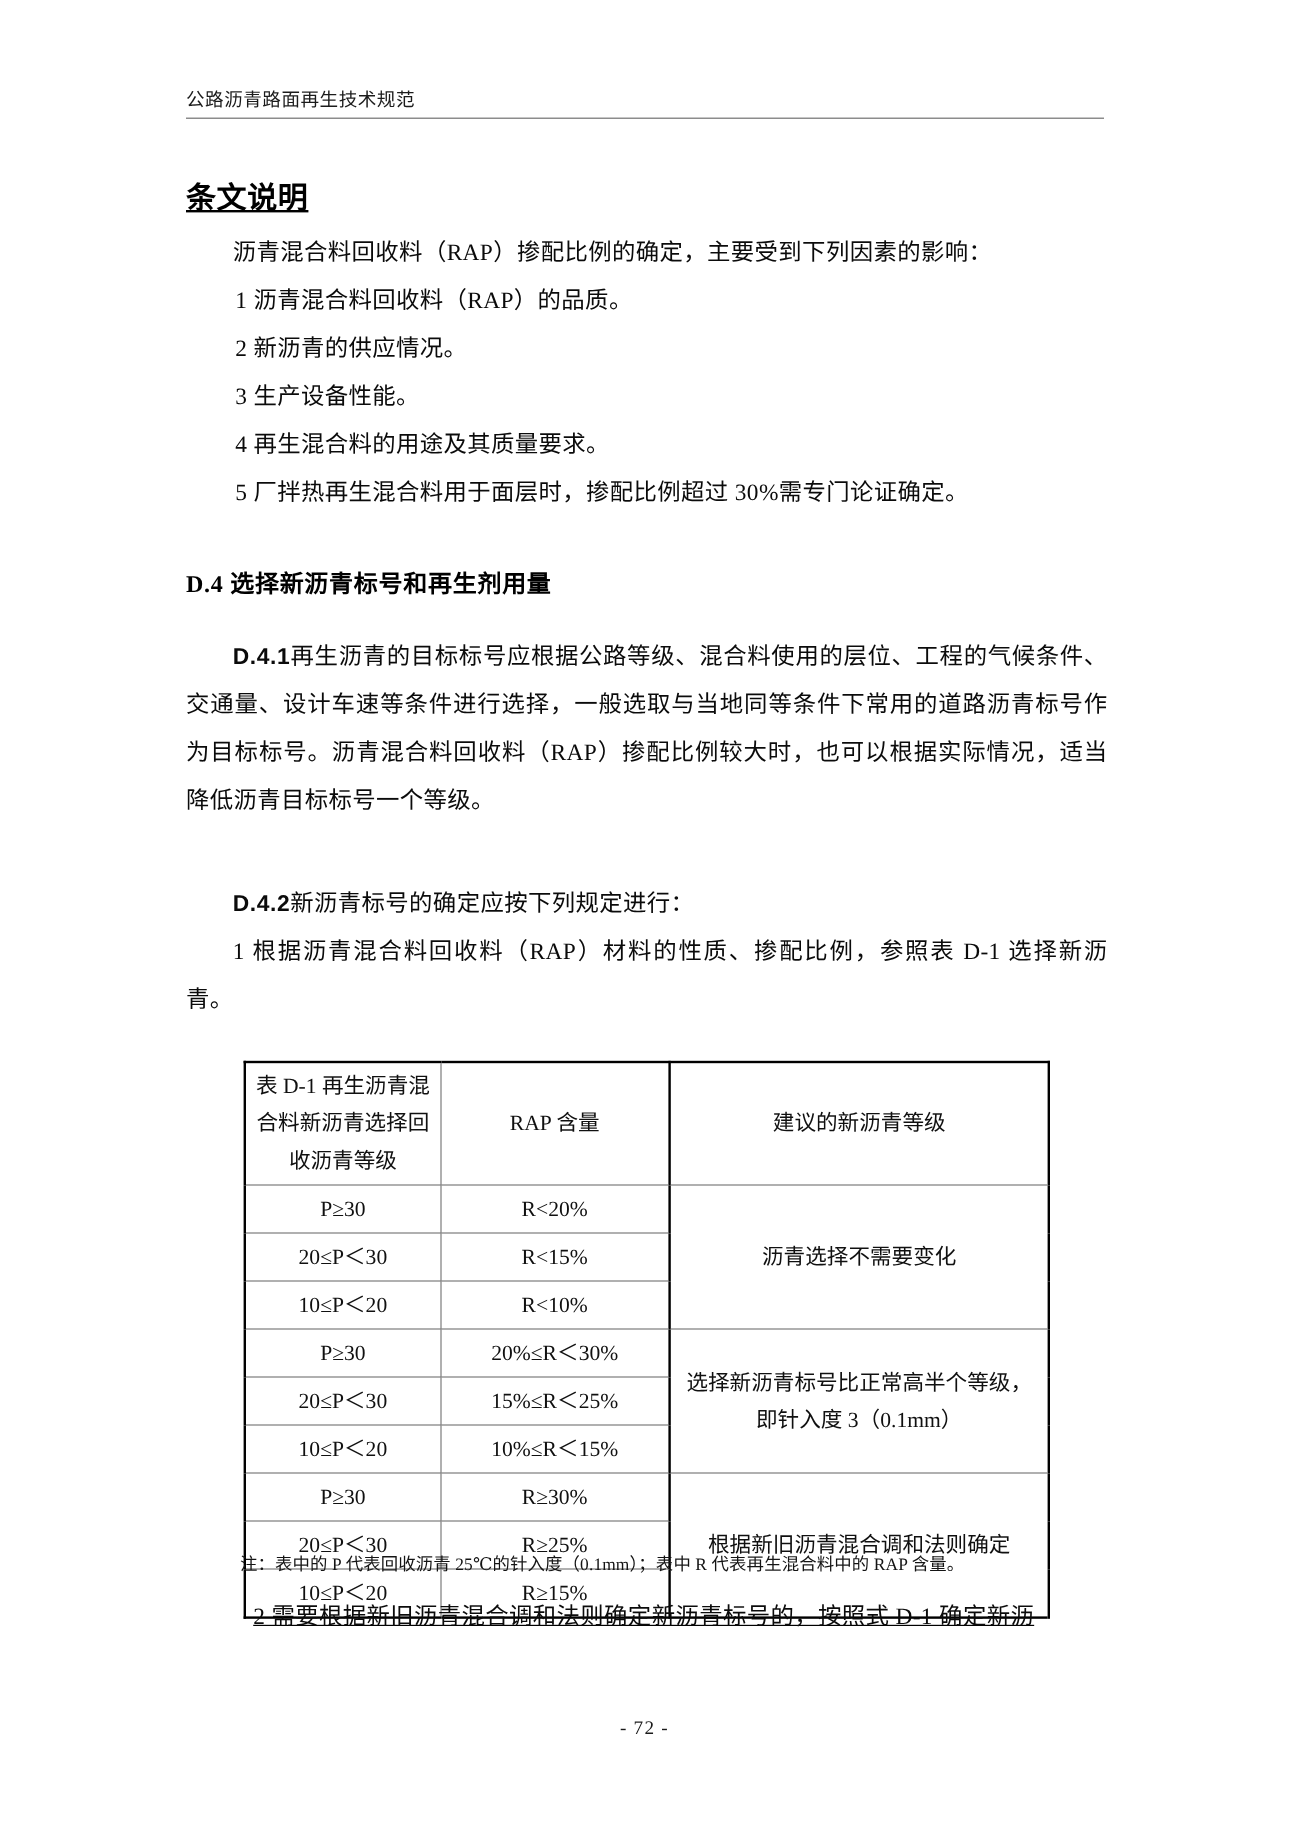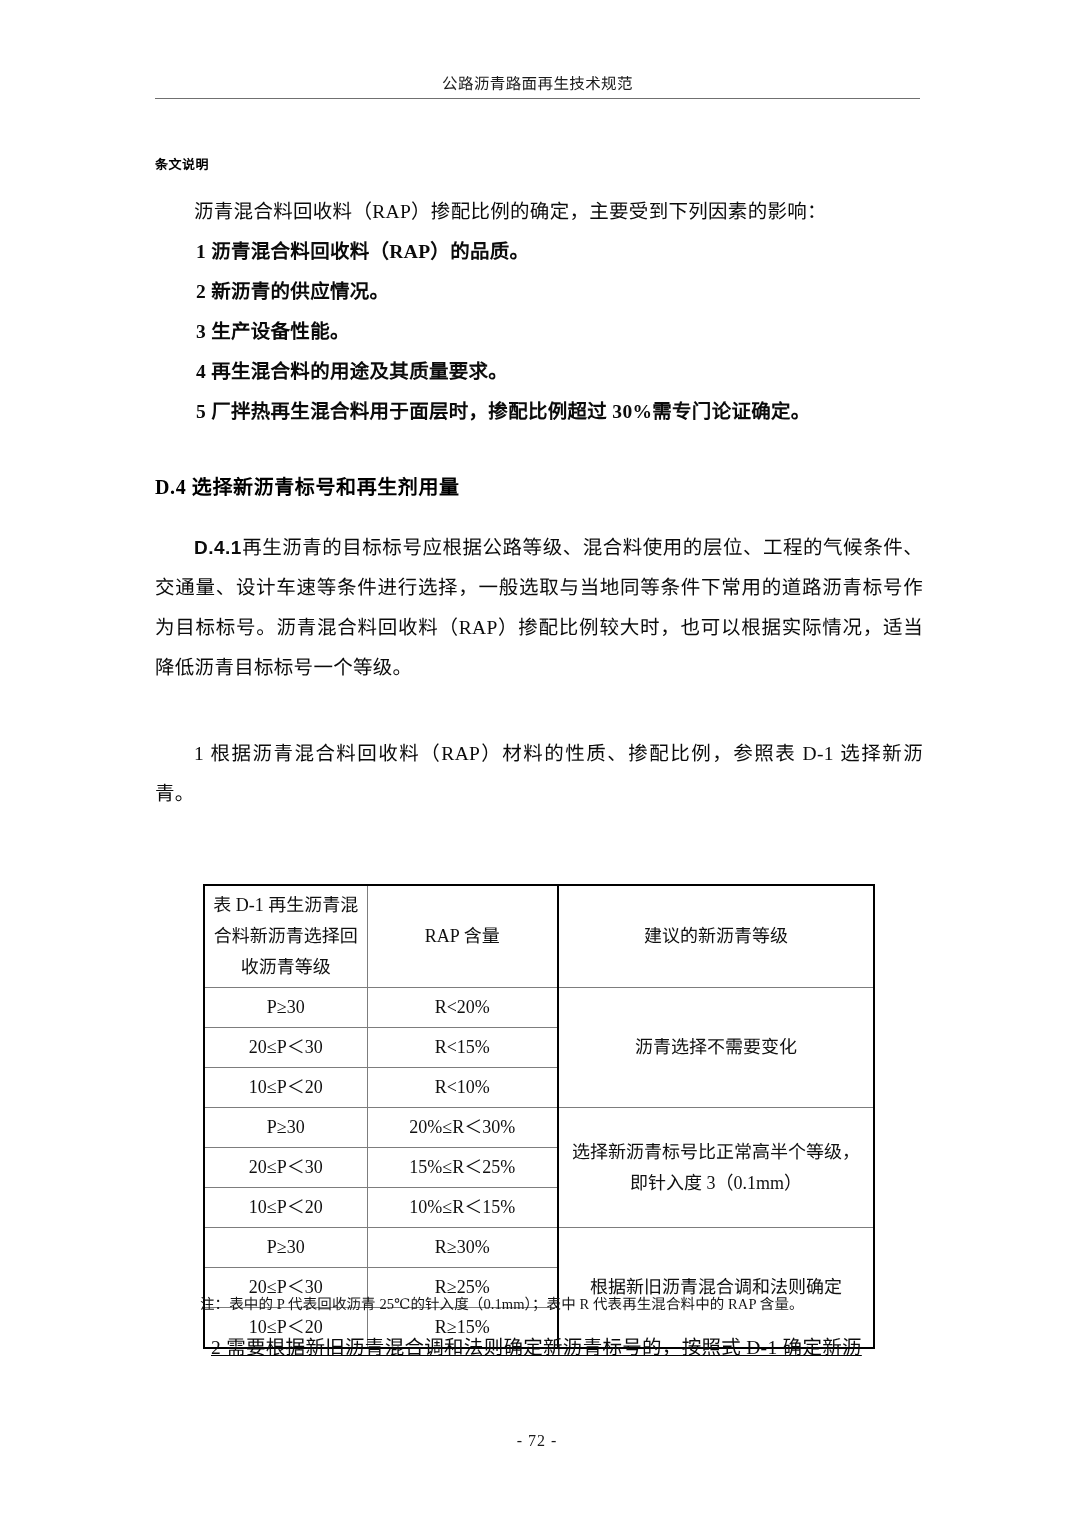--- a/index.html
+++ b/index.html
@@ -30,45 +30,45 @@
     top: 74px;
     width: 765px;
   }
   .running-header .rh-text {
     font-size: 15.5px;
     line-height: 20px;
     color: #1b1b1b;
     letter-spacing: 0.4px;
     font-family: "Liberation Serif", "DejaVu Serif", serif;
     white-space: nowrap;
-    text-align: center;
   }
   .running-header .rh-rule {
     margin-top: 4px;
     border-top: 1.4px solid #707070;
     width: 765px;
     height: 0;
   }
 
   
   .content {
     position: absolute;
     left: 155px;
     top: 150px;
     width: 768px;
   }
 
   .h-bold {
-    font-size: 13px;
+    font-size: 25px;
     line-height: 30px;
     font-weight: bold;
     letter-spacing: 0.5px;
     color: #000;
     margin: 0 0 12px 0;
     font-family: "Liberation Sans", "DejaVu Sans", sans-serif;
+    text-decoration: underline;
   }
 
   .sec-head {
     font-size: 20px;
     line-height: 30px;
     font-weight: bold;
     letter-spacing: 0.6px;
     color: #000;
     margin: 0;
     font-family: Liberation Serif, serif;
@@ -77,21 +77,21 @@
   .para {
     font-size: 19.5px;
     line-height: 40px;
     color: #0b0b0b;
     margin: 0;
     letter-spacing: 0.3px;
     text-align: justify;
     font-family: "Liberation Serif", "DejaVu Serif", serif;
   }
   .para.indent2 { text-indent: 2em; }
-  .para.indent-item { padding-left: 2.1em; text-indent: 0; font-weight: bold; }
+  .para.indent-item { padding-left: 2.1em; text-indent: 0; }
 
   .para.clauseblock {
     text-indent: 2em;
   }
   .clause-num {
     font-family: "Liberation Sans", "DejaVu Sans", sans-serif;
     font-weight: bold;
     font-size: 19px;
     letter-spacing: 0.5px;
   }
@@ -218,20 +218,21 @@
     <div class="gap-lg"></div>
 
     <div class="sec-head">D.4  选择新沥青标号和再生剂用量</div>
 
     <div class="gap-md"></div>
 
     <p class="para clauseblock"><span class="clause-num">D.4.1</span><span>再生沥青的目标标号应根据公路等级、混合料使用的层位、工程的气候条件、交通量、设计车速等条件进行选择，一般选取与当地同等条件下常用的道路沥青标号作为目标标号。沥青混合料回收料（RAP）掺配比例较大时，也可以根据实际情况，适当降低沥青目标标号一个等级。</span></p>
 
     <div class="gap-xl"></div>
 
+    <p class="para clauseblock"><span class="clause-num">D.4.2</span><span>新沥青标号的确定应按下列规定进行：</span></p>
 
     <p class="para indent2">1 根据沥青混合料回收料（RAP）材料的性质、掺配比例，参照表 D-1 选择新沥青。</p>
 
   </div>
 
   <div class="table-wrap">
     <table class="dtable">
       <colgroup>
         <col class="c1">
           <col class="c2">

